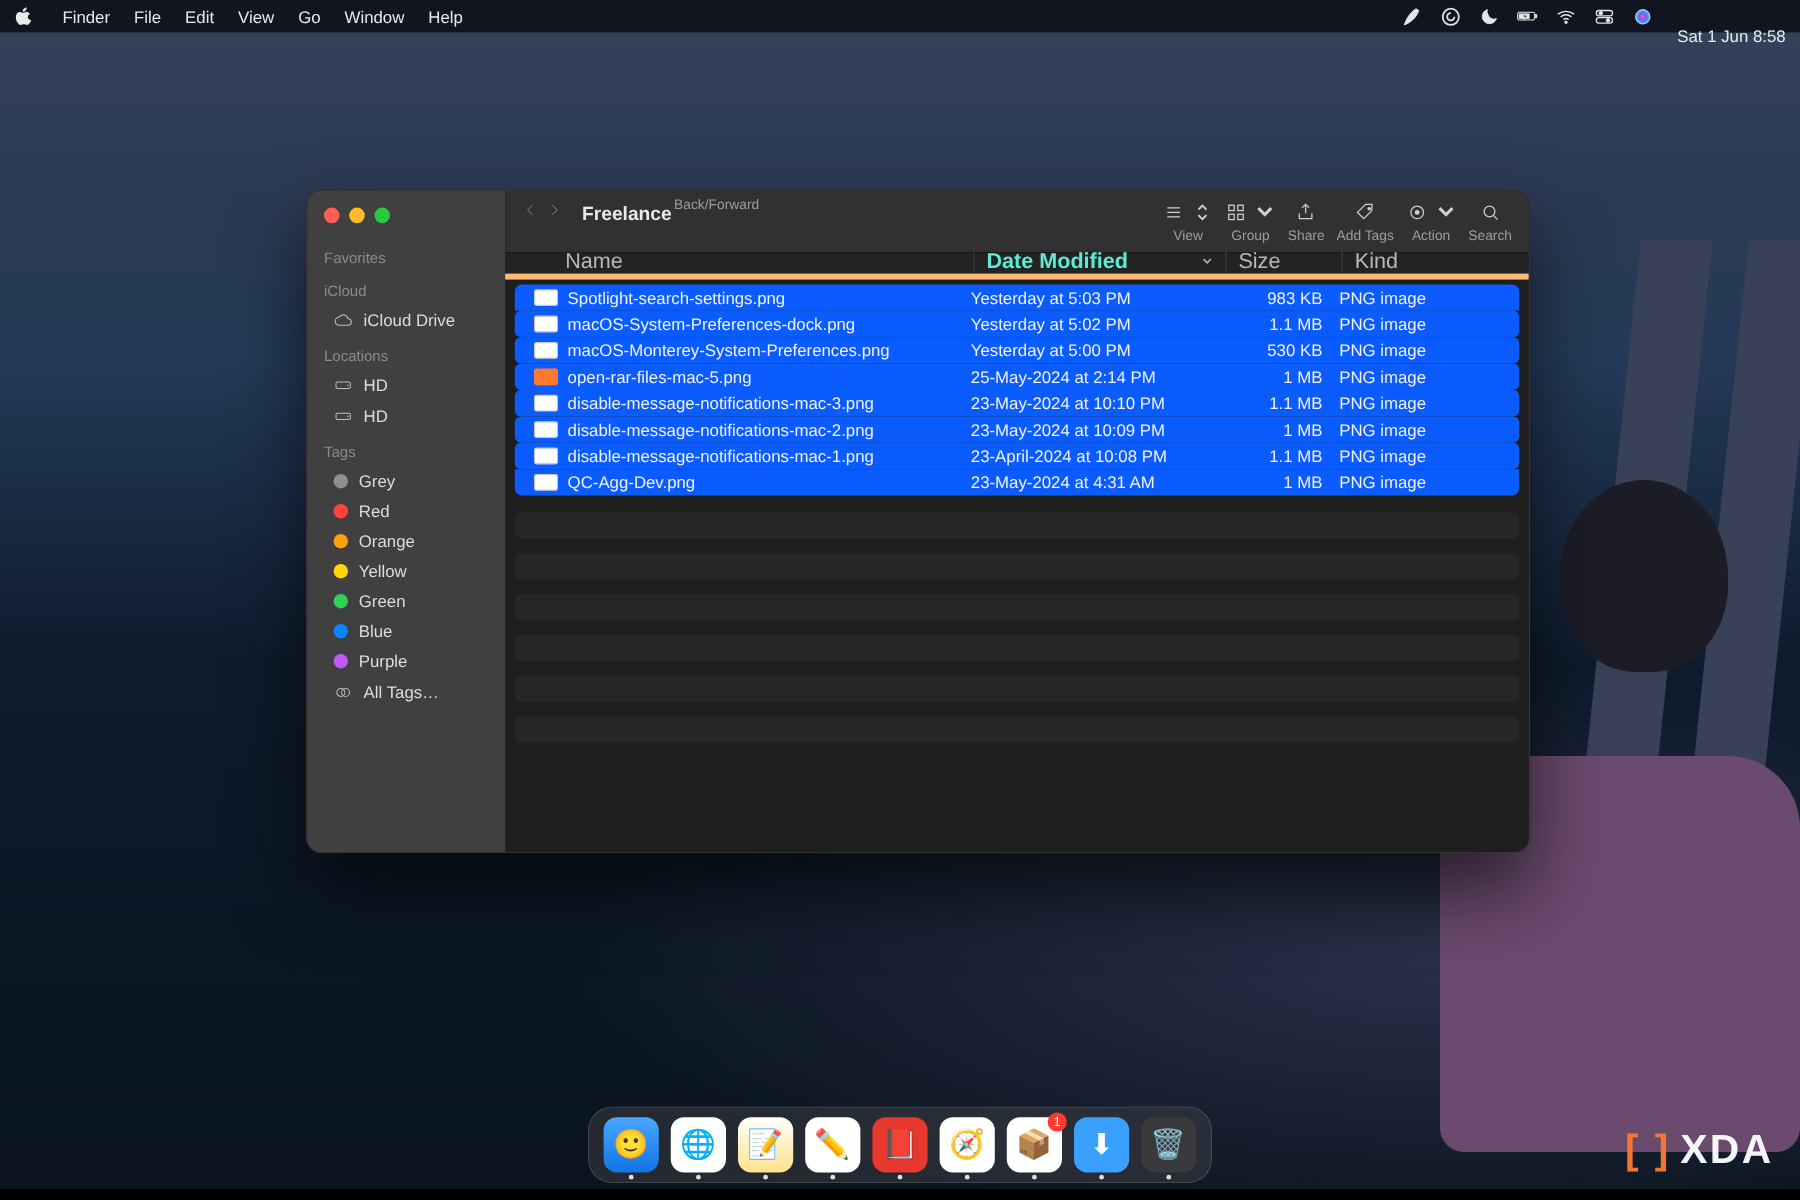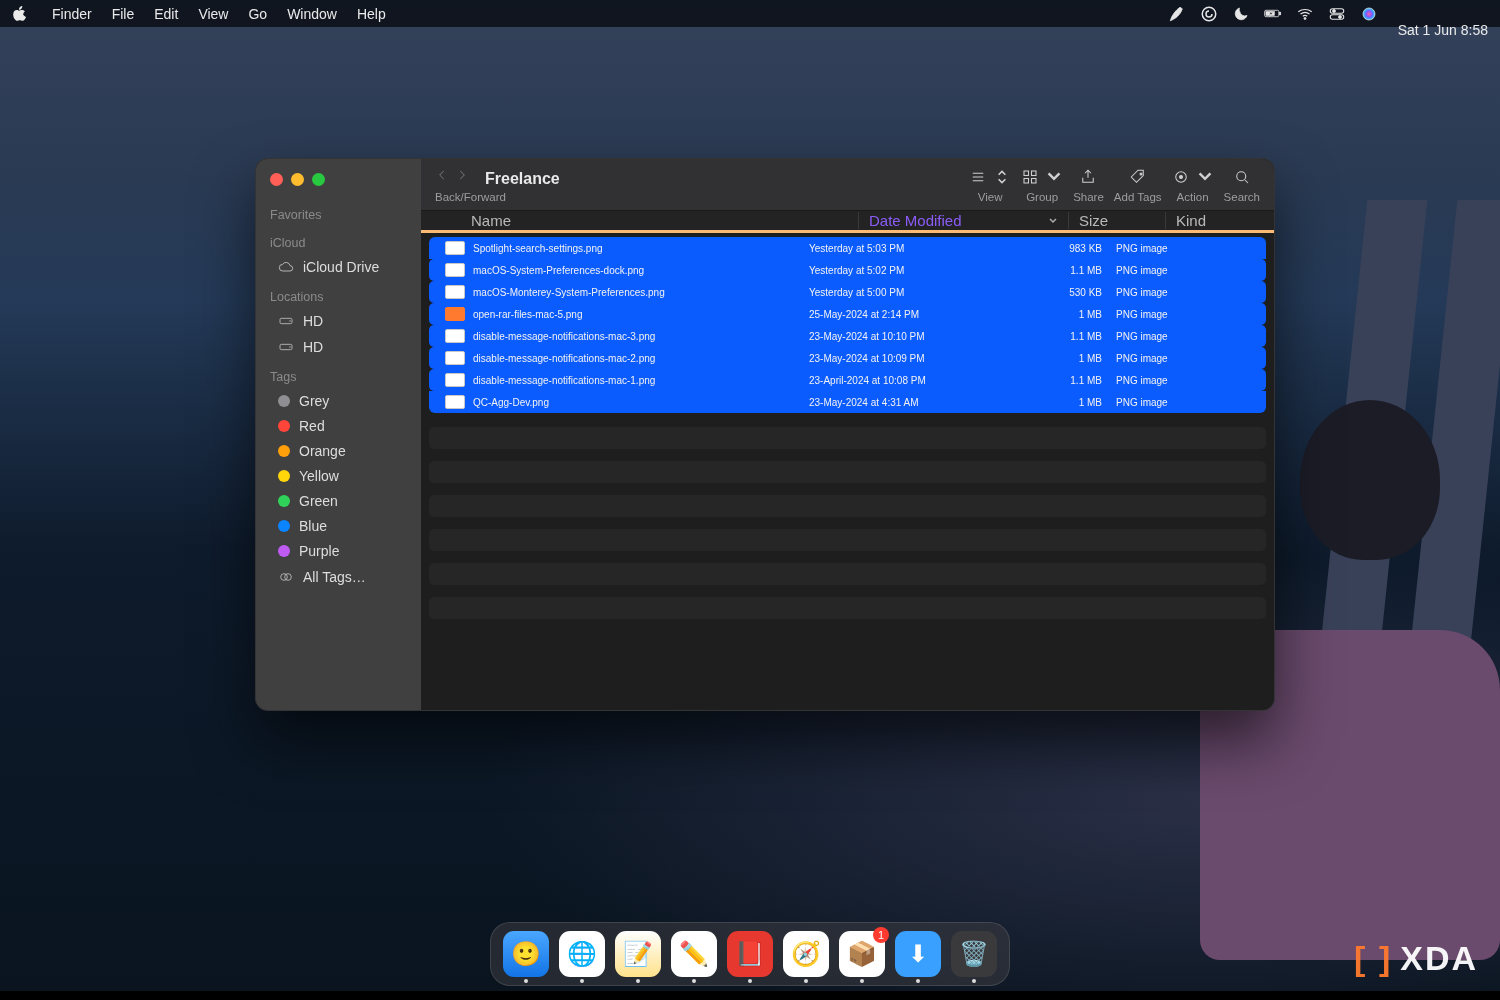--- a/index.html
+++ b/index.html
@@ -39,34 +39,34 @@
 .tag-dot { width:12px; height:12px; border-radius:50%; flex:0 0 12px; }
 
 .main { flex:1; display:flex; flex-direction:column; background:#1e1e1e; }
 .toolbar { height:52px; background:#313133; display:flex; align-items:flex-start; padding:6px 14px 0 14px; color:#cfcfcf; gap:10px; border-bottom:1px solid #1a1a1a; }
 .tool-group { display:flex; flex-direction:column; align-items:center; gap:2px; }
 .tool-icons { display:flex; align-items:center; gap:6px; height:24px; }
 .tool-icons svg{ width:18px; height:18px; fill:none; stroke:#cfcfcf; stroke-width:1.4; }
 .tool-cap { font-size:11.5px; color:#9d9d9d; }
 .nav-arrows svg{ width:14px; height:14px; stroke:#8a8a8a; }
 .title { font-size:16px; font-weight:600; color:#e9e9e9; margin:4px 0 0 10px; }
-.toolbar .navtitle{ display:flex; flex-direction:column; align-items:flex-start; }
+.toolbar .navtitle{ display:flex; flex-direction:row; align-items:flex-start; }
 .toolbar .sp { flex:1; }
 
-.columns { height:22px; background:#232324; display:flex; align-items:center; color:#b9b9b9; font-size:15px; border-bottom:3px solid #fdba74; }
+.columns { height:22px; background:#232324; display:flex; align-items:flex-end; color:#b9b9b9; font-size:18px; border-bottom:5px solid #fdba74; }
 .col { padding:0 10px; display:flex; align-items:center; gap:6px; }
 .col.name { width:390px; padding-left:50px; }
-.col.date { width:210px; font-weight:400; color:#8b5cf6; border-left:1px solid #3a3a3a;margin-left:47px; }
+.col.date { width:210px; font-weight:700; color:#5eead4; border-left:1px solid #3a3a3a; }
 .col.date .caret{ margin-left:auto; }
 .col.size { width:97px; border-left:1px solid #3a3a3a; }
 .col.kind { flex:1; border-left:1px solid #3a3a3a; }
 .caret svg{width:10px;height:10px;stroke:#aaa;fill:none;stroke-width:1.5}
 
 .files { flex:1; overflow:auto; padding:4px 8px 8px 8px; }
-.frow { display:flex; align-items:center; height:22px; font-size:10px; color:#f2f2f2; border-radius:5px; background:#0a5cff; margin:0 0 0 0; }
+.frow { display:flex; align-items:center; height:22px; font-size:14px; color:#f2f2f2; border-radius:5px; background:#0a5cff; margin:0 0 0 0; }
 .frow + .frow{ margin-top:0; }
 .frow:first-child{ border-radius:6px 6px 0 0; }
 .frow:last-of-type{ border-radius:0 0 6px 6px; }
 .frow .fic{ width:20px; height:14px; margin:0 8px 0 16px; background:#fff; border:1px solid #c7c7c7; border-radius:2px; flex:0 0 20px; position:relative; }
 .frow .fic.orange{ background:#ff7a2f; border-color:#ff7a2f; }
 .frow .nm{ width:336px; white-space:nowrap; overflow:hidden; text-overflow:ellipsis; }
 .frow .dt{ width:210px; }
 .frow .sz{ width:97px; text-align:right; padding-right:14px; }
 .frow .kd{ flex:1; }
 

